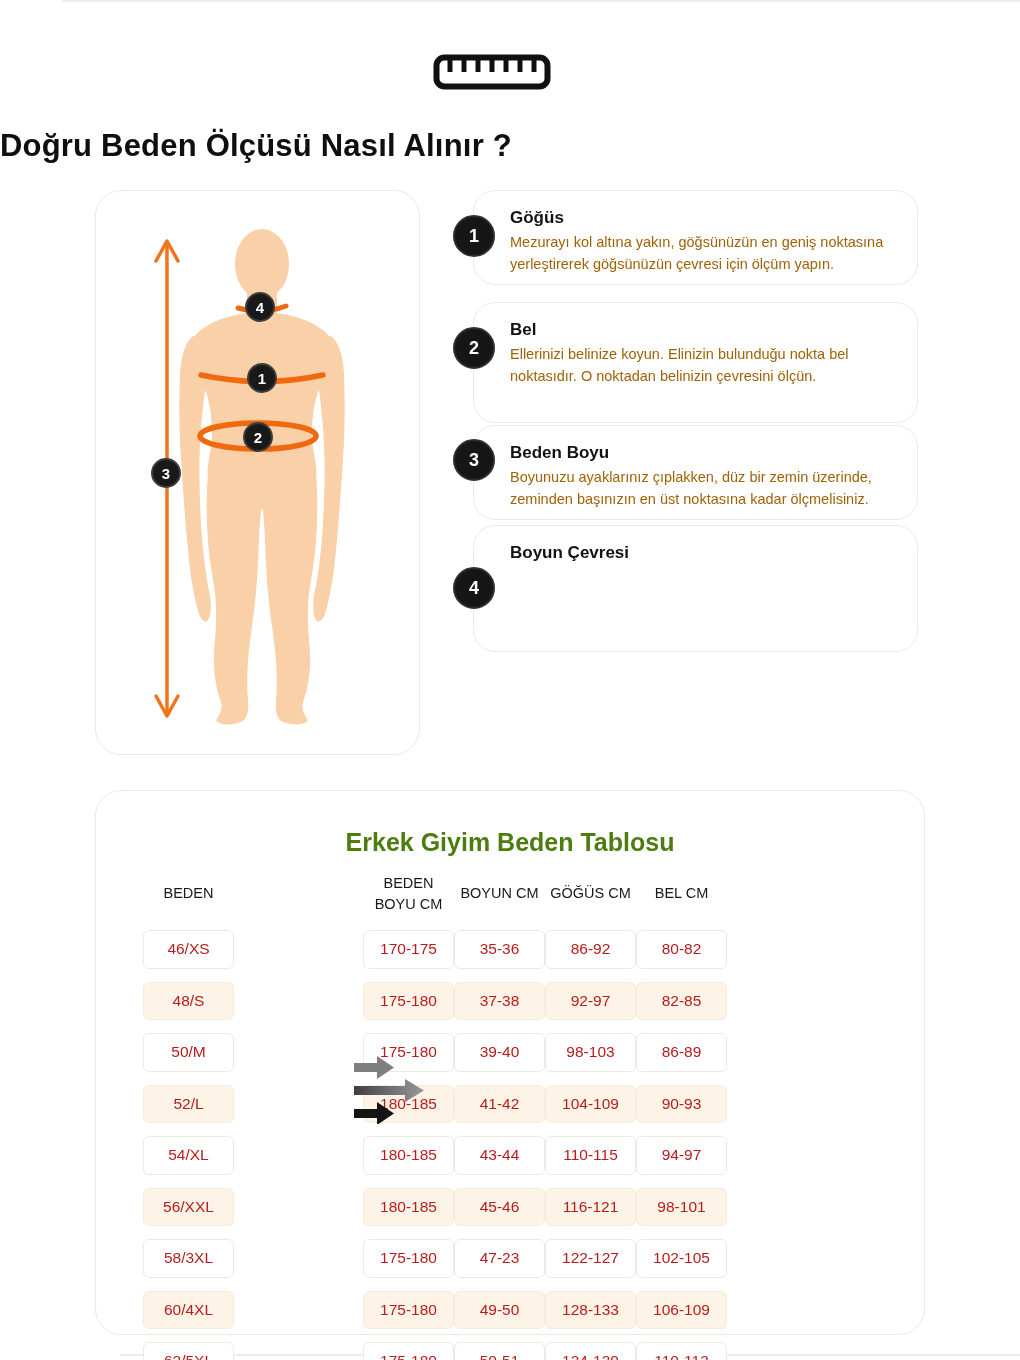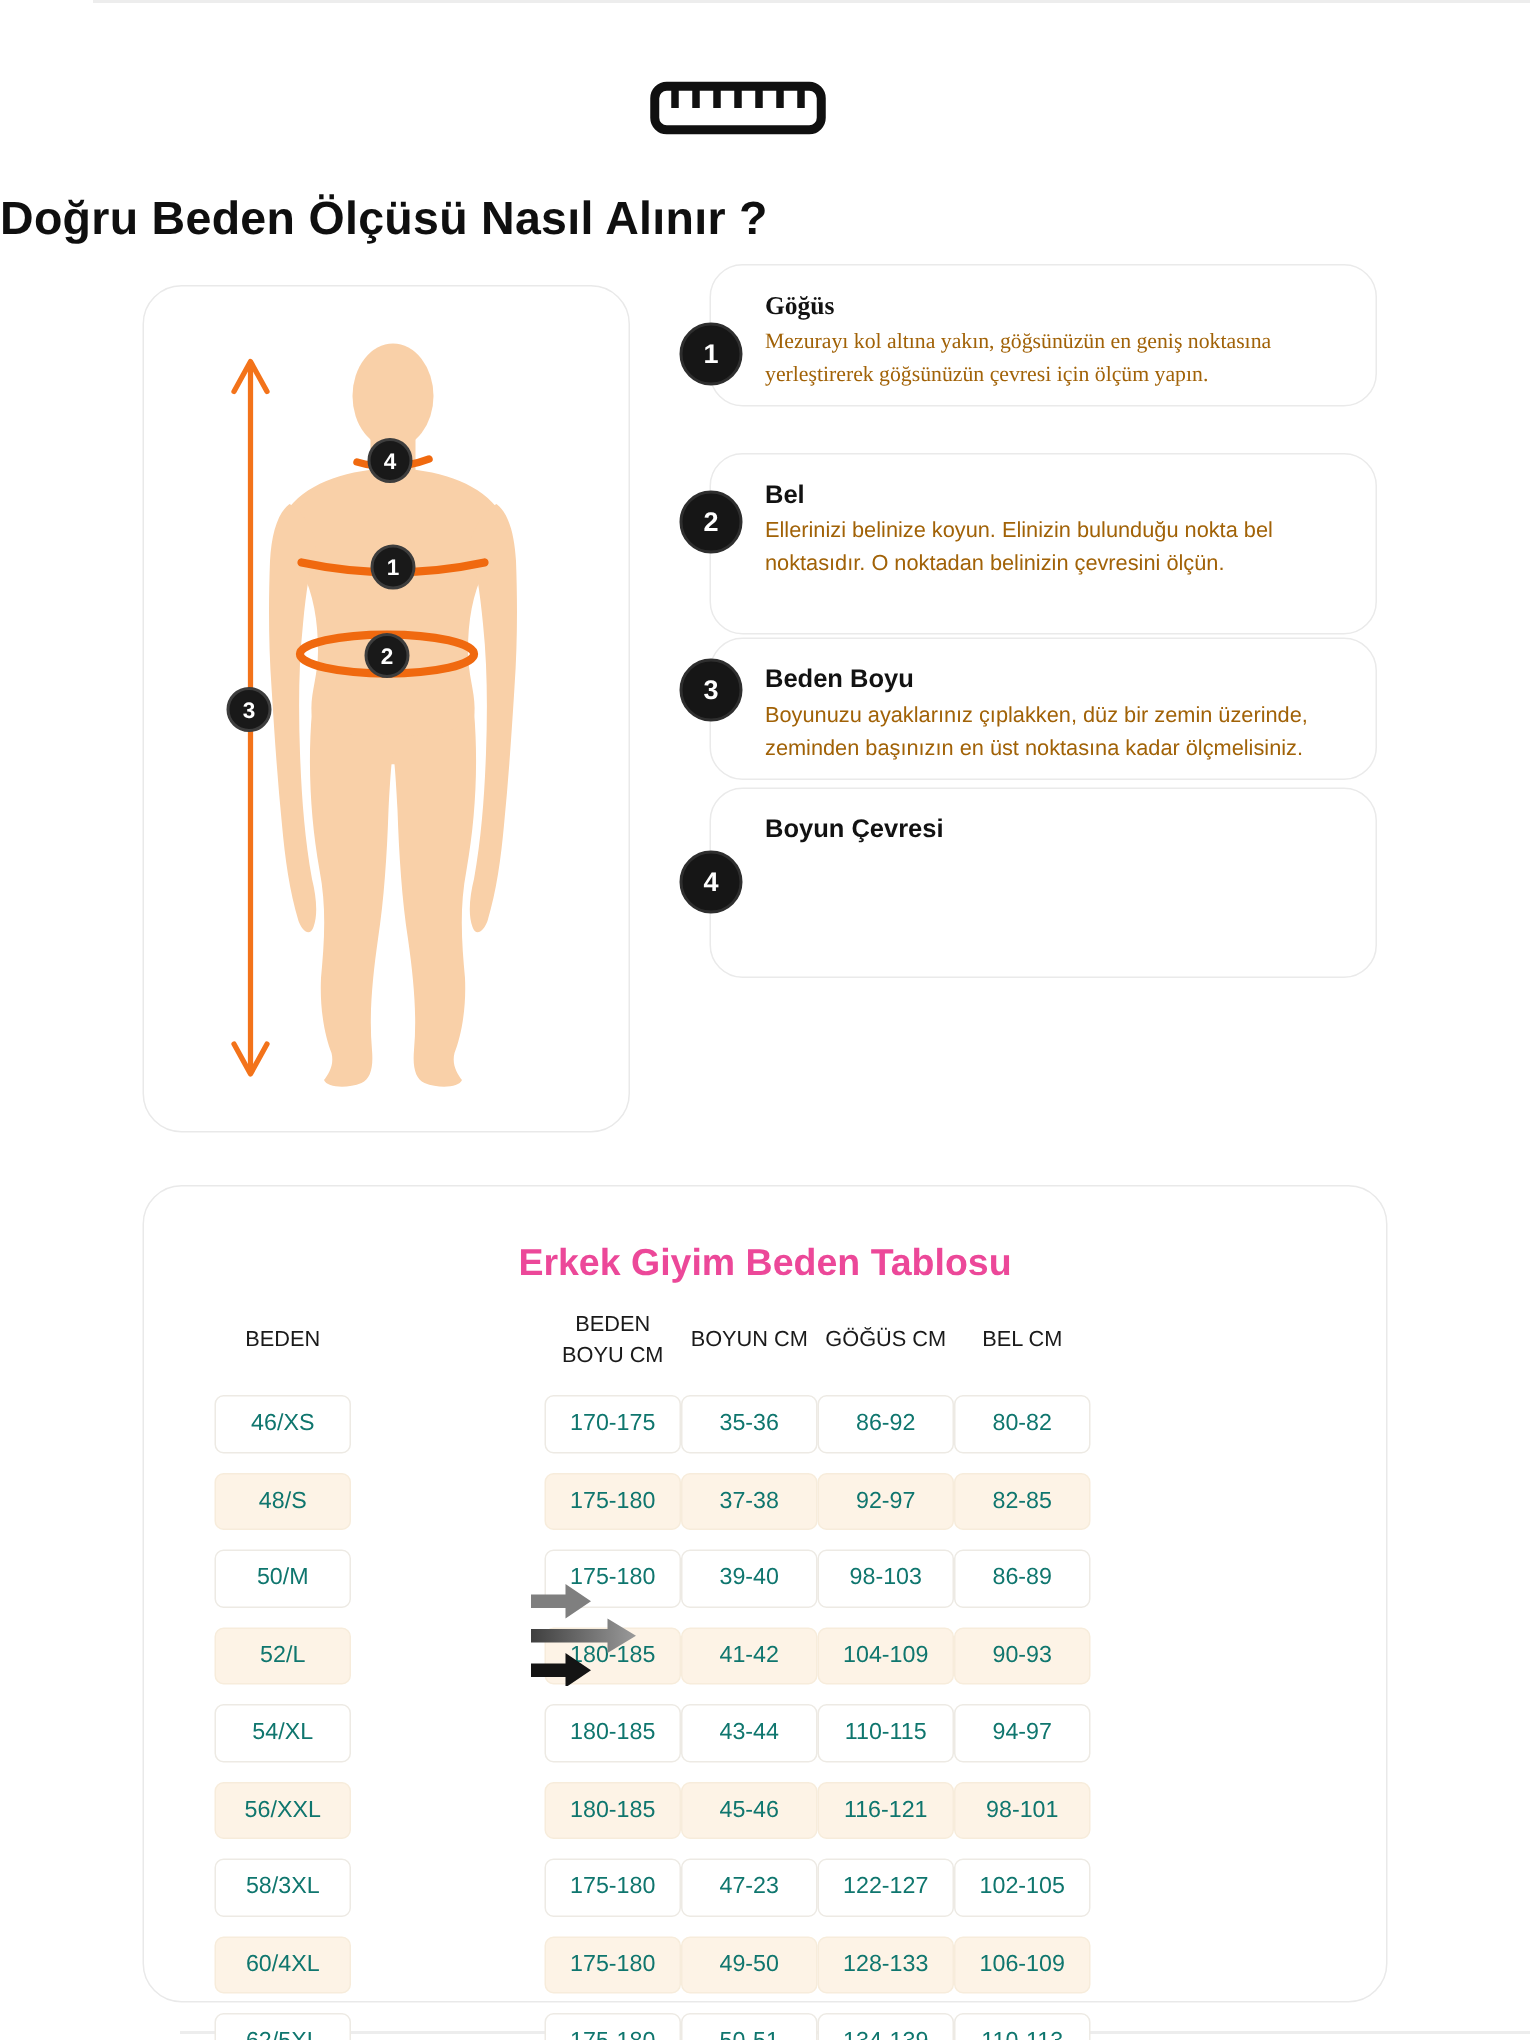--- a/index.html
+++ b/index.html
@@ -24,28 +24,28 @@
     padding:17px 22px 14px 36px;}
   .step-title{font-size:17px;font-weight:bold;color:#121212;margin:0 0 4px 0;}
   .step-text{font-size:14.5px;line-height:21.5px;color:#a16207;margin:0;}
   .step-num{position:absolute;left:453px;width:42px;height:42px;border-radius:50%;
     background:#161616;border:2px solid #2e2e2e;box-sizing:border-box;
     color:#fff;font-size:18px;font-weight:bold;display:flex;align-items:center;justify-content:center;z-index:3;}
 
   
   .table-card{position:absolute;left:95px;top:790px;width:830px;height:545px;
     border:1.5px solid #e9e9e9;border-radius:26px;background:#fff;box-sizing:border-box;}
-  .table-title{margin:0;padding-top:37px;text-align:center;font-size:25px;font-weight:bold;color:#ec4899;}
+  .table-title{margin:0;padding-top:37px;text-align:center;font-size:25px;font-weight:bold;color:#4d7c0f;}
   .size-grid{position:absolute;left:47px;top:80px;display:grid;
     grid-template-columns:91px 129px 91px 91px 91px 91px;
     grid-template-rows:46px repeat(9,38.5px);row-gap:13px;}
   .th{display:flex;align-items:center;justify-content:center;text-align:center;
     font-size:14.5px;color:#1a1a1a;font-weight:500;line-height:1.45;padding:0 1px;box-sizing:border-box;}
   .td{display:flex;align-items:center;justify-content:center;
-    font-size:15.5px;color:#0f766e;background:#fff;border:1px solid #edeae4;border-radius:6px;box-sizing:border-box;}
+    font-size:15.5px;color:#b91c1c;background:#fff;border:1px solid #edeae4;border-radius:6px;box-sizing:border-box;}
   .td.alt{background:#fdf3e6;border-color:#f7ecdb;}
   .c1{grid-column:1}.c3{grid-column:3}.c4{grid-column:4}.c5{grid-column:5}.c6{grid-column:6}
   .drag-arrows{position:absolute;left:258px;top:263px;}
 </style>
 </head>
 <body>
 
 <div class="page">
   <div class="divider top"></div>
   <div class="divider bottom"></div>
@@ -127,21 +127,21 @@
             <text x="163" y="252.5" fill="#fff">2</text>
           </g>
         <g>
             <circle cx="71" cy="283" r="14" fill="#191919" stroke="#3d3d3d" stroke-width="2"></circle>
             <text x="71" y="288.5" fill="#fff">3</text>
           </g>
       </g>
     </svg>
   </div>
 
-  <div class="step-card" style="top:176px;height:95px;font-family:Liberation Serif, serif;">
+  <div class="step-card" style="top:190px;height:95px;">
     <p class="step-title">Göğüs</p>
     <p class="step-text">Mezurayı kol altına yakın, göğsünüzün en geniş noktasına yerleştirerek göğsünüzün çevresi için ölçüm yapın.</p>
   </div>
   <div class="step-num" style="top:215px;">1</div>
 
   <div class="step-card" style="top:302px;height:121px;">
     <p class="step-title">Bel</p>
     <p class="step-text">Ellerinizi belinize koyun. Elinizin bulunduğu nokta bel noktasıdır. O noktadan belinizin çevresini ölçün.</p>
   </div>
   <div class="step-num" style="top:327px;">2</div>

